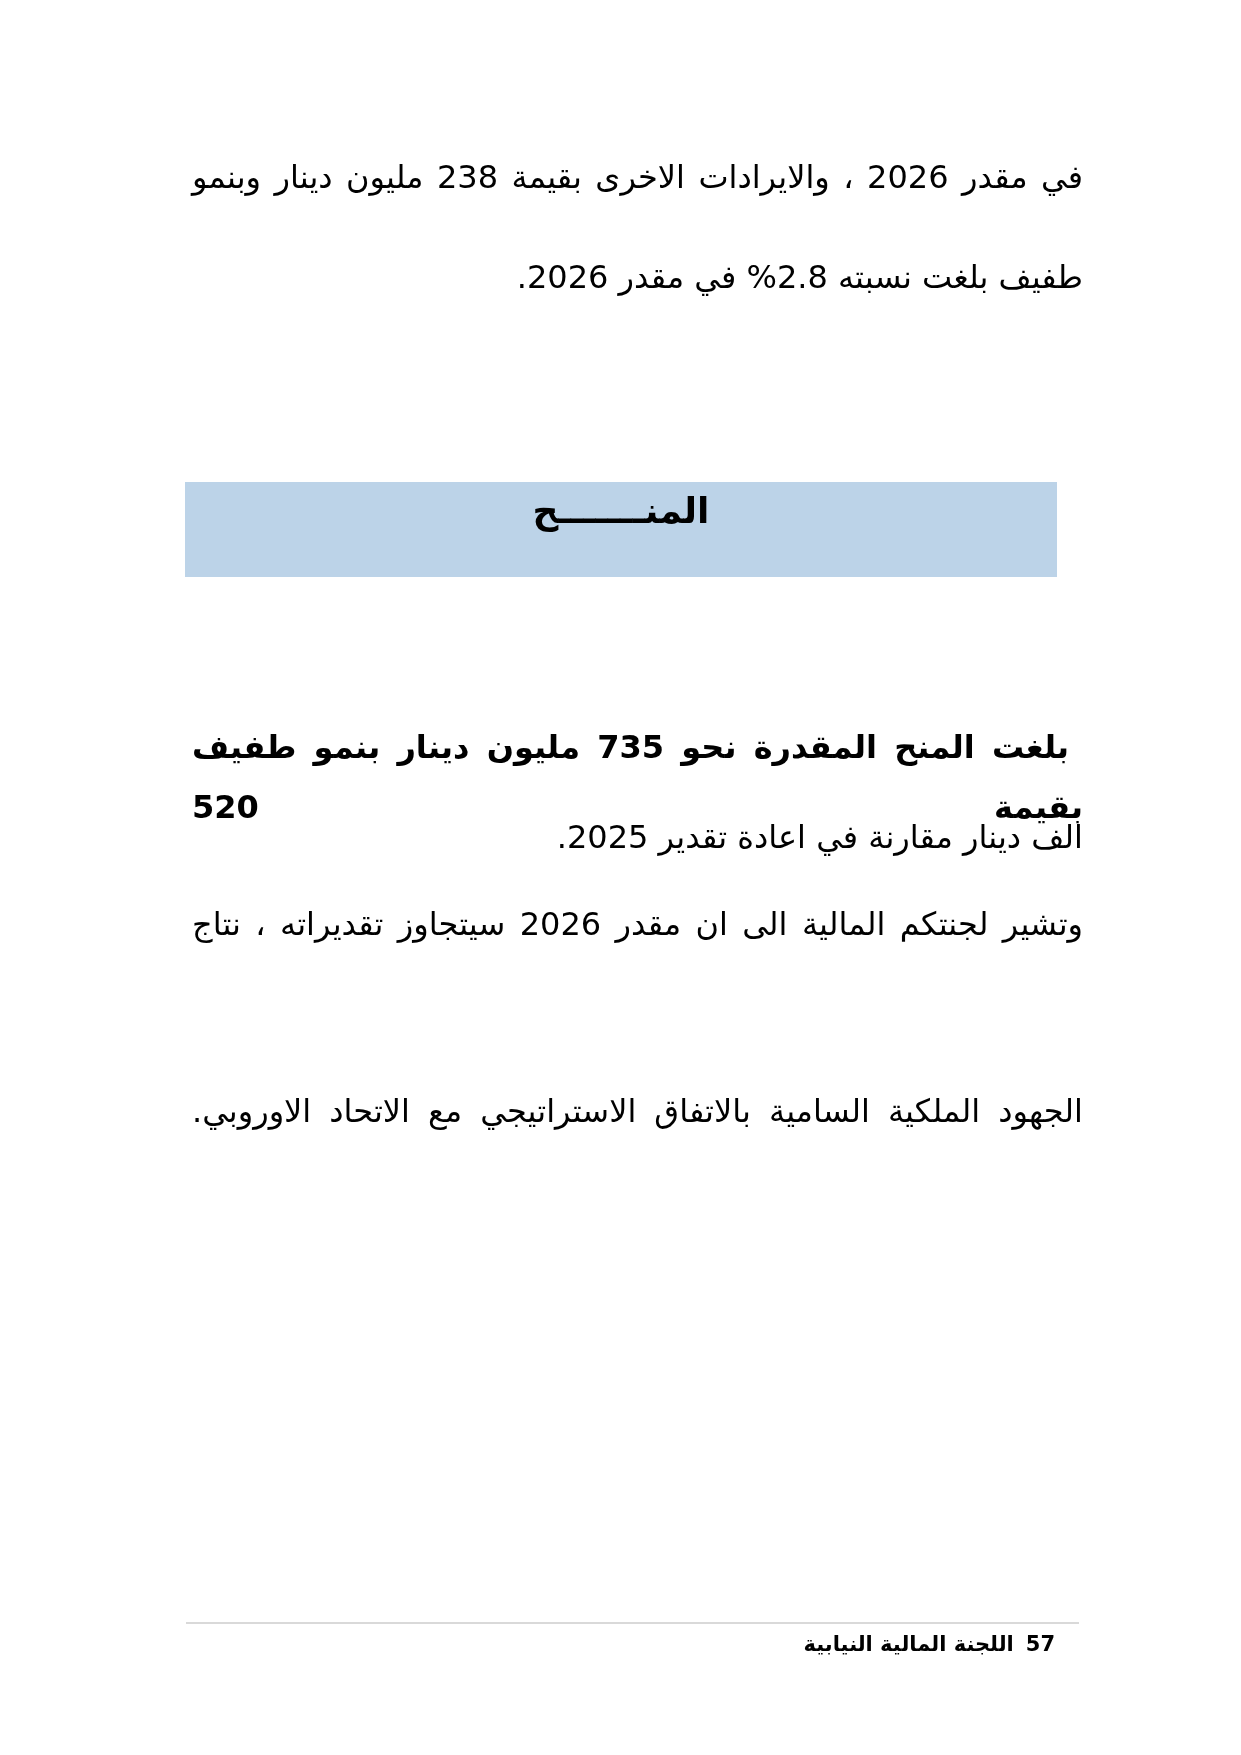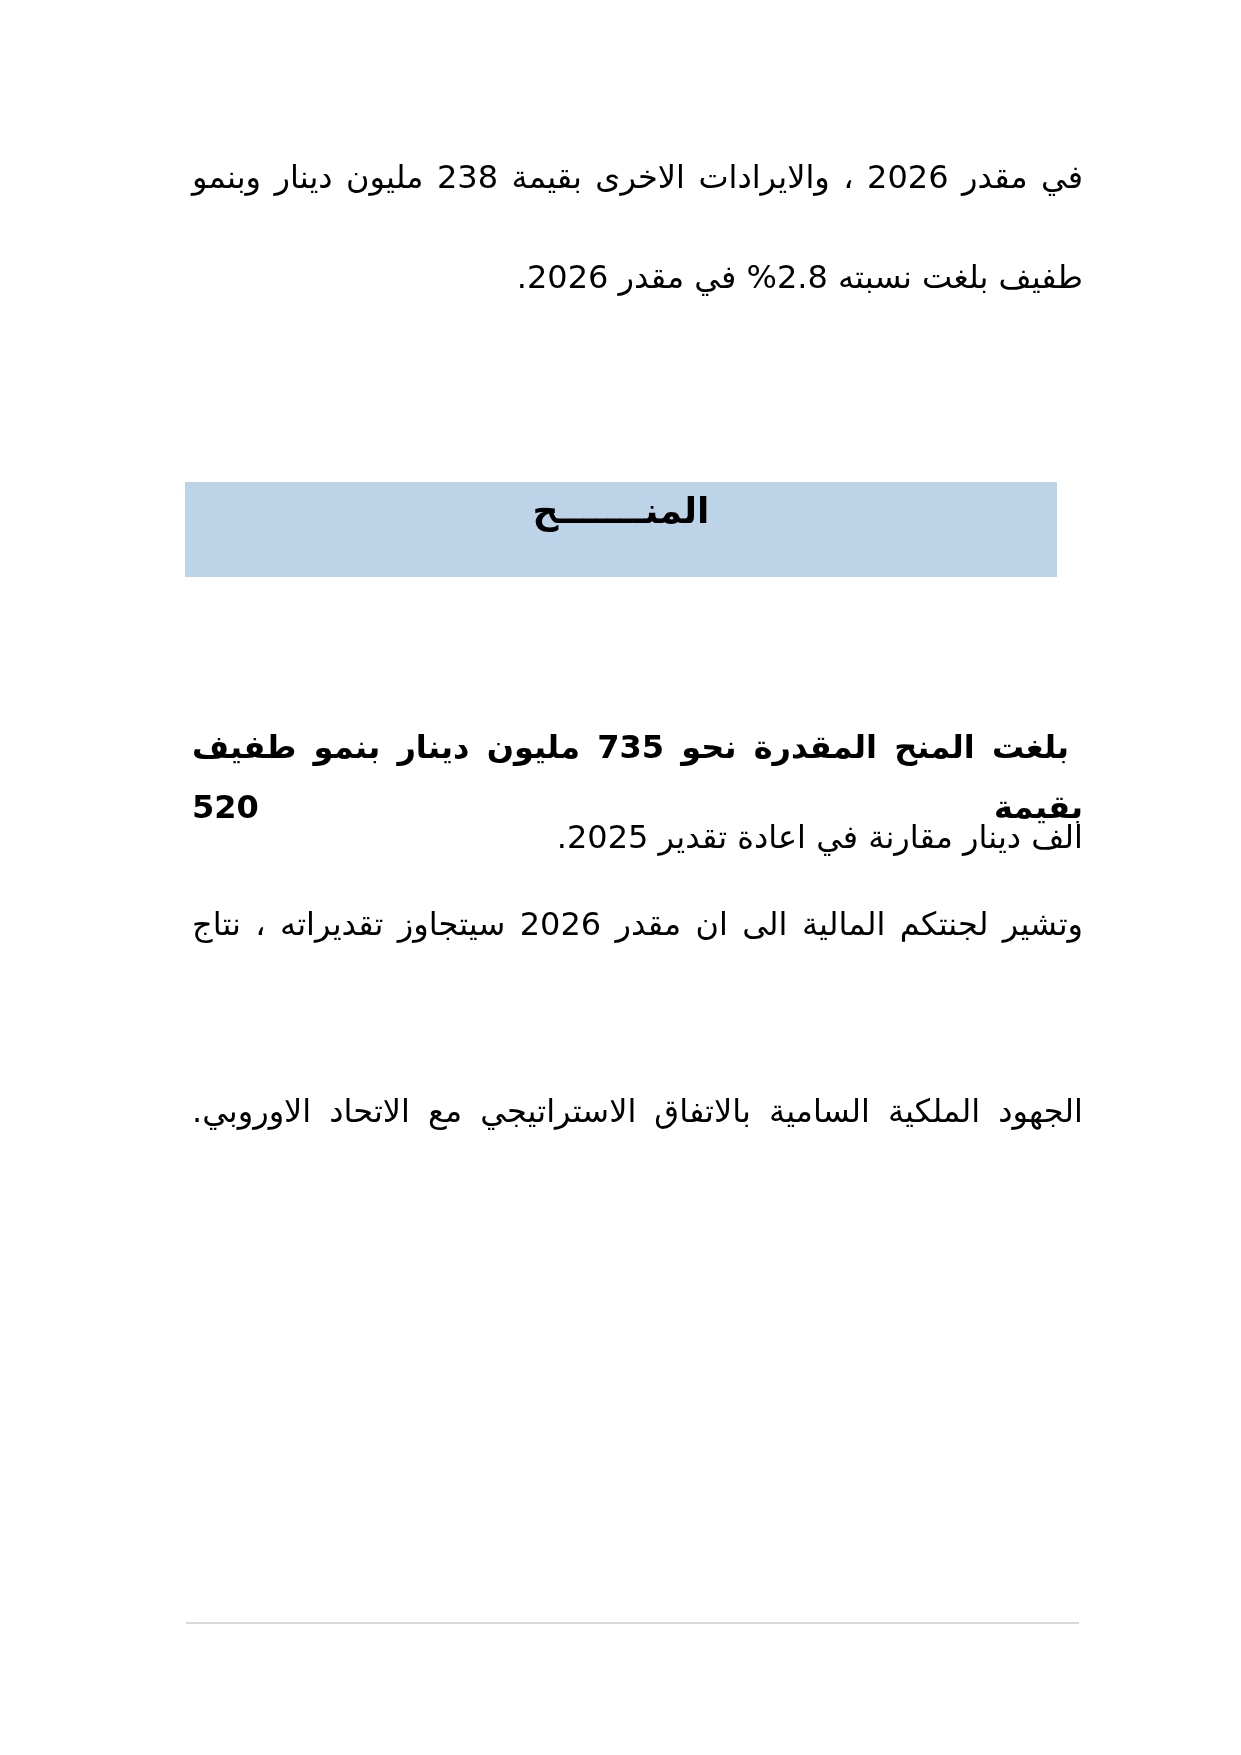--- a/index.html
+++ b/index.html
@@ -119,14 +119,17 @@
 
   <p class="line start" style="top:800px">الف دينار مقارنة في اعادة تقدير 2025.</p>
 
 
   <p class="line just" style="top:887px">وتشير لجنتكم المالية الى ان مقدر 2026 سيتجاوز تقديراته ، نتاج</p>
 
   <p class="line just" style="top:1074px">الجهود الملكية السامية بالاتفاق الاستراتيجي مع الاتحاد الاوروبي.</p>
 
   <div class="footer-rule"></div>
 
+  <div class="footer">
+    <span class="page-number">57</span><span>اللجنة المالية النيابية</span>
+  </div>
 
 </div>
 
 </body></html>

